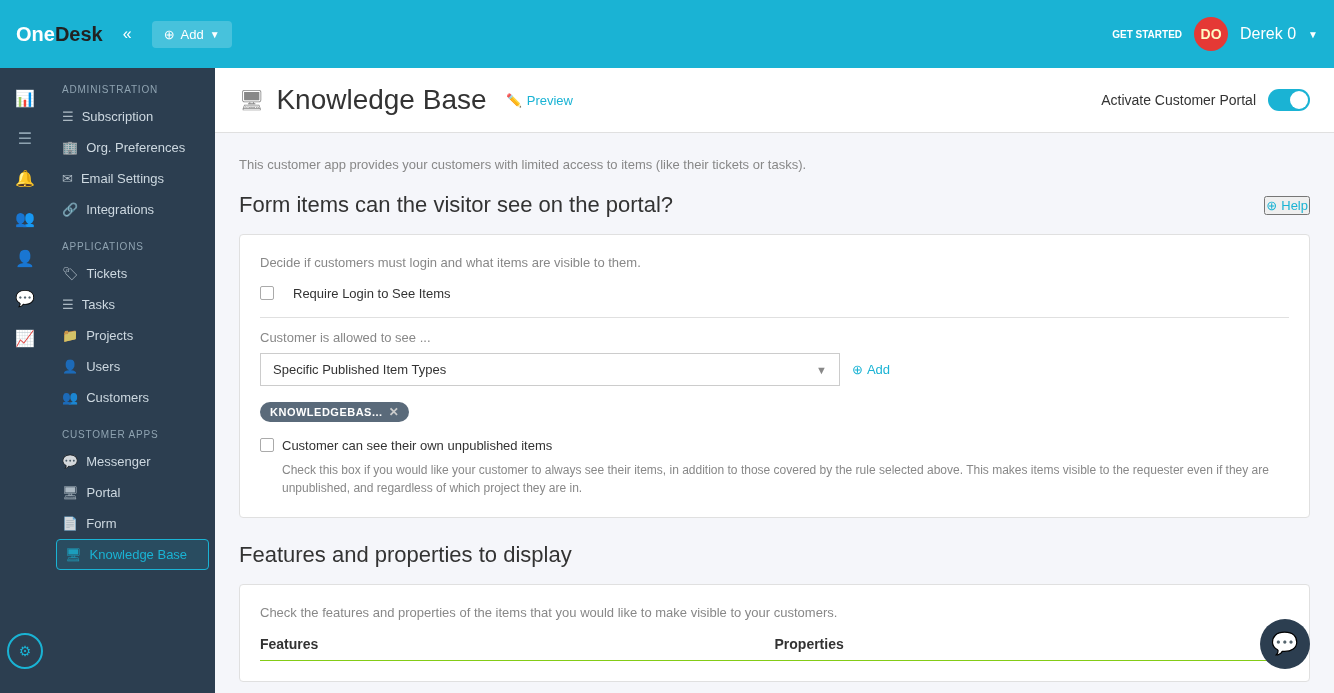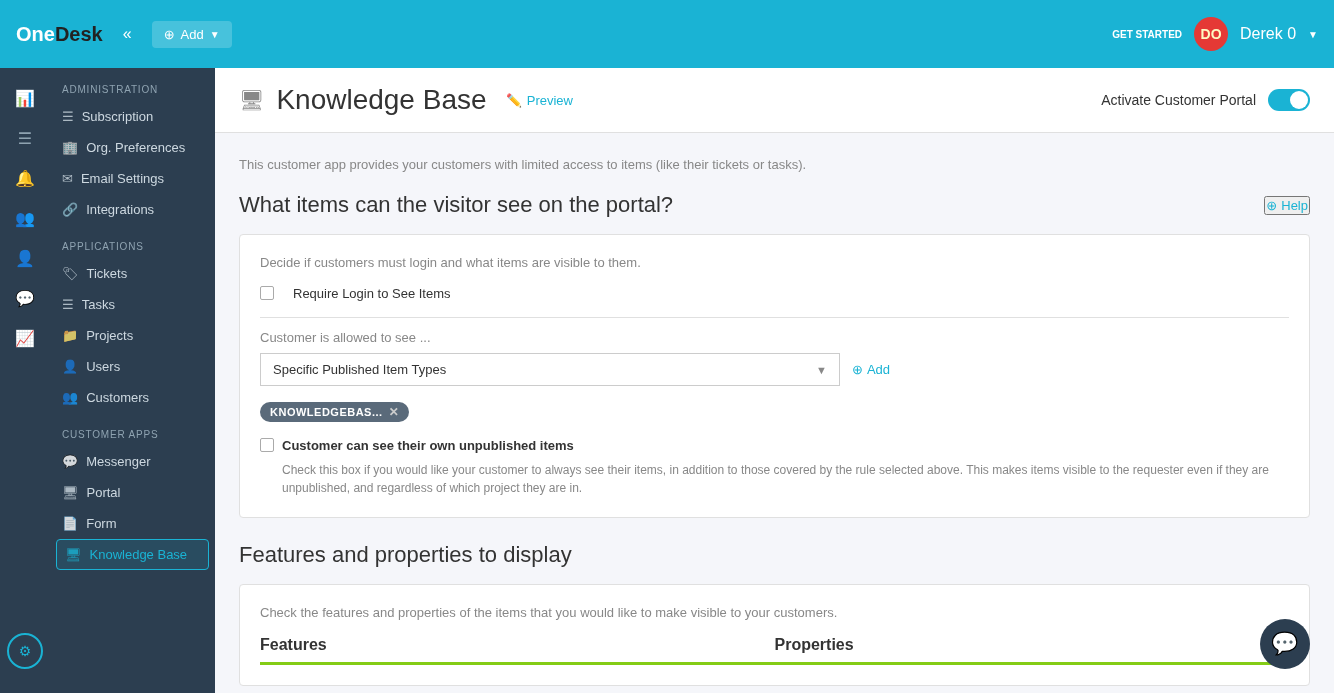--- a/index.html
+++ b/index.html
@@ -64,29 +64,29 @@
     .select-row { display: flex; align-items: center; gap: 12px; margin-bottom: 16px; }
     .select-box { flex: 1; max-width: 580px; border: 1px solid #ccc; border-radius: 0; padding: 8px 12px; display: flex; align-items: center; justify-content: space-between; cursor: pointer; background: white; }
     .select-value { font-size: 13px; color: #333; }
     .select-caret { color: #888; font-size: 11px; }
     .add-link { display: flex; align-items: center; gap: 4px; color: #1ab3d4; font-size: 13px; cursor: pointer; border: none; background: transparent; }
 
     .tag { display: inline-flex; align-items: center; gap: 6px; background: #5a6a7a; color: white; border-radius: 12px; padding: 3px 10px; font-size: 11px; font-weight: 600; letter-spacing: 0.5px; margin-bottom: 12px; }
     .tag-close { cursor: pointer; font-size: 12px; color: #ccc; }
 
     .unpublished-row { display: flex; align-items: flex-start; gap: 8px; margin-top: 4px; }
-    .unpublished-text { font-size: 13px; color: #333; font-weight: 700; }
+    .unpublished-text { font-size: 13px; color: #333; font-weight: 400; }
     .unpublished-desc { font-size: 12px; color: #888; margin-top: 8px; line-height: 1.5; }
 
     .features-section-title { font-size: 22px; font-weight: 400; color: #333; margin-bottom: 16px; }
     .features-card { background: white; border: 1px solid #e0e0e0; border-radius: 4px; padding: 20px; }
     .features-card-desc { color: #888; font-size: 13px; margin-bottom: 16px; }
     .features-columns { display: flex; gap: 0; }
     .features-col { flex: 1; }
-    .features-col-title { font-size: 16px; font-weight: 600; color: #333; padding-bottom: 8px; border-bottom: 3px solid #84cc16; }
+    .features-col-title { font-size: 14px; font-weight: 600; color: #333; padding-bottom: 8px; border-bottom: 1px solid #84cc16; }
 
     
     .chat-bubble { position: fixed; bottom: 24px; right: 24px; width: 50px; height: 50px; background: #2c3e50; border-radius: 50%; display: flex; align-items: center; justify-content: center; cursor: pointer; color: white; font-size: 22px; }
   </style>
 </head>
 <body>
 
 <div class="topbar">
   <span class="logo">One<span>Desk</span></span>
   <span class="topbar-collapse">«</span>
@@ -192,21 +192,21 @@
       <div class="header-spacer"></div>
       <span class="activate-label">Activate Customer Portal</span>
       <div class="toggle"></div>
     </div>
 
     <div class="main-content">
 
       <p class="description-text">This customer app provides your customers with limited access to items (like their tickets or tasks).</p>
 
       <div class="section-title">
-        <span>What items can the visitor see on the portal?</span>
+        <span>Form items can the visitor see on the portal?</span>
         <button class="help-btn">
           <span>⊕</span>
           <span>Help</span>
         </button>
       </div>
 
       <div class="card">
         <p class="card-description">Decide if customers must login and what items are visible to them.</p>
 
         <div class="checkbox-row">

